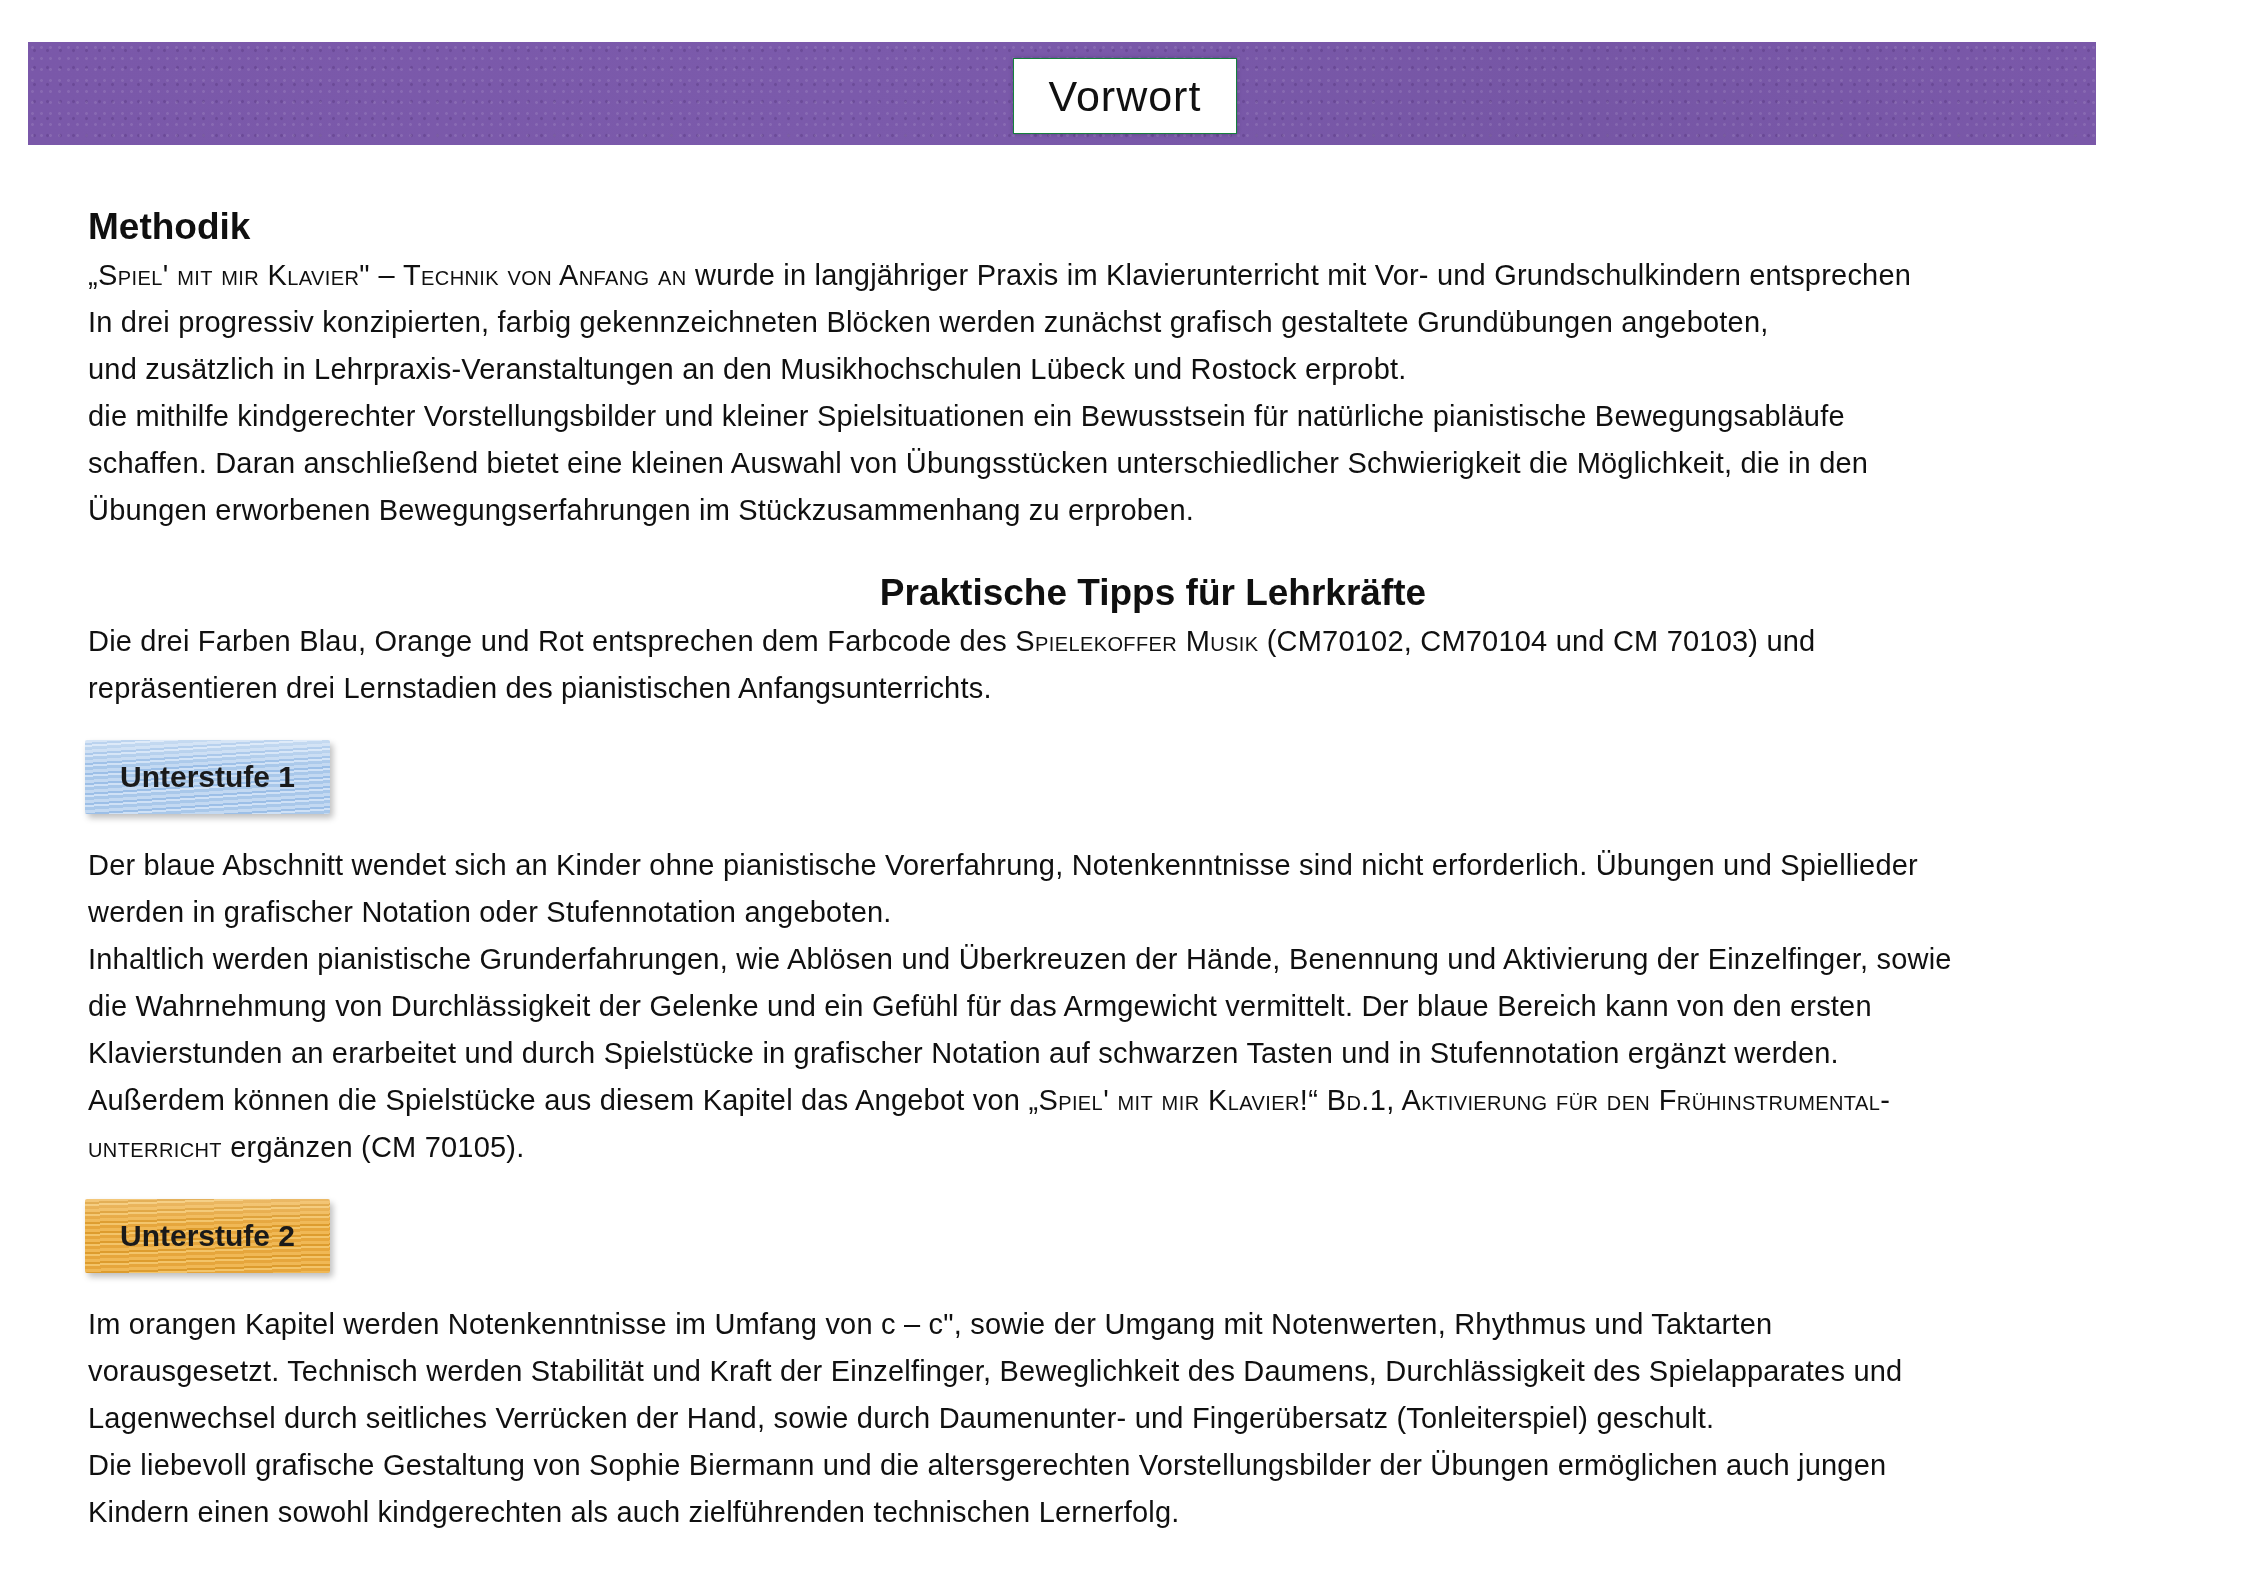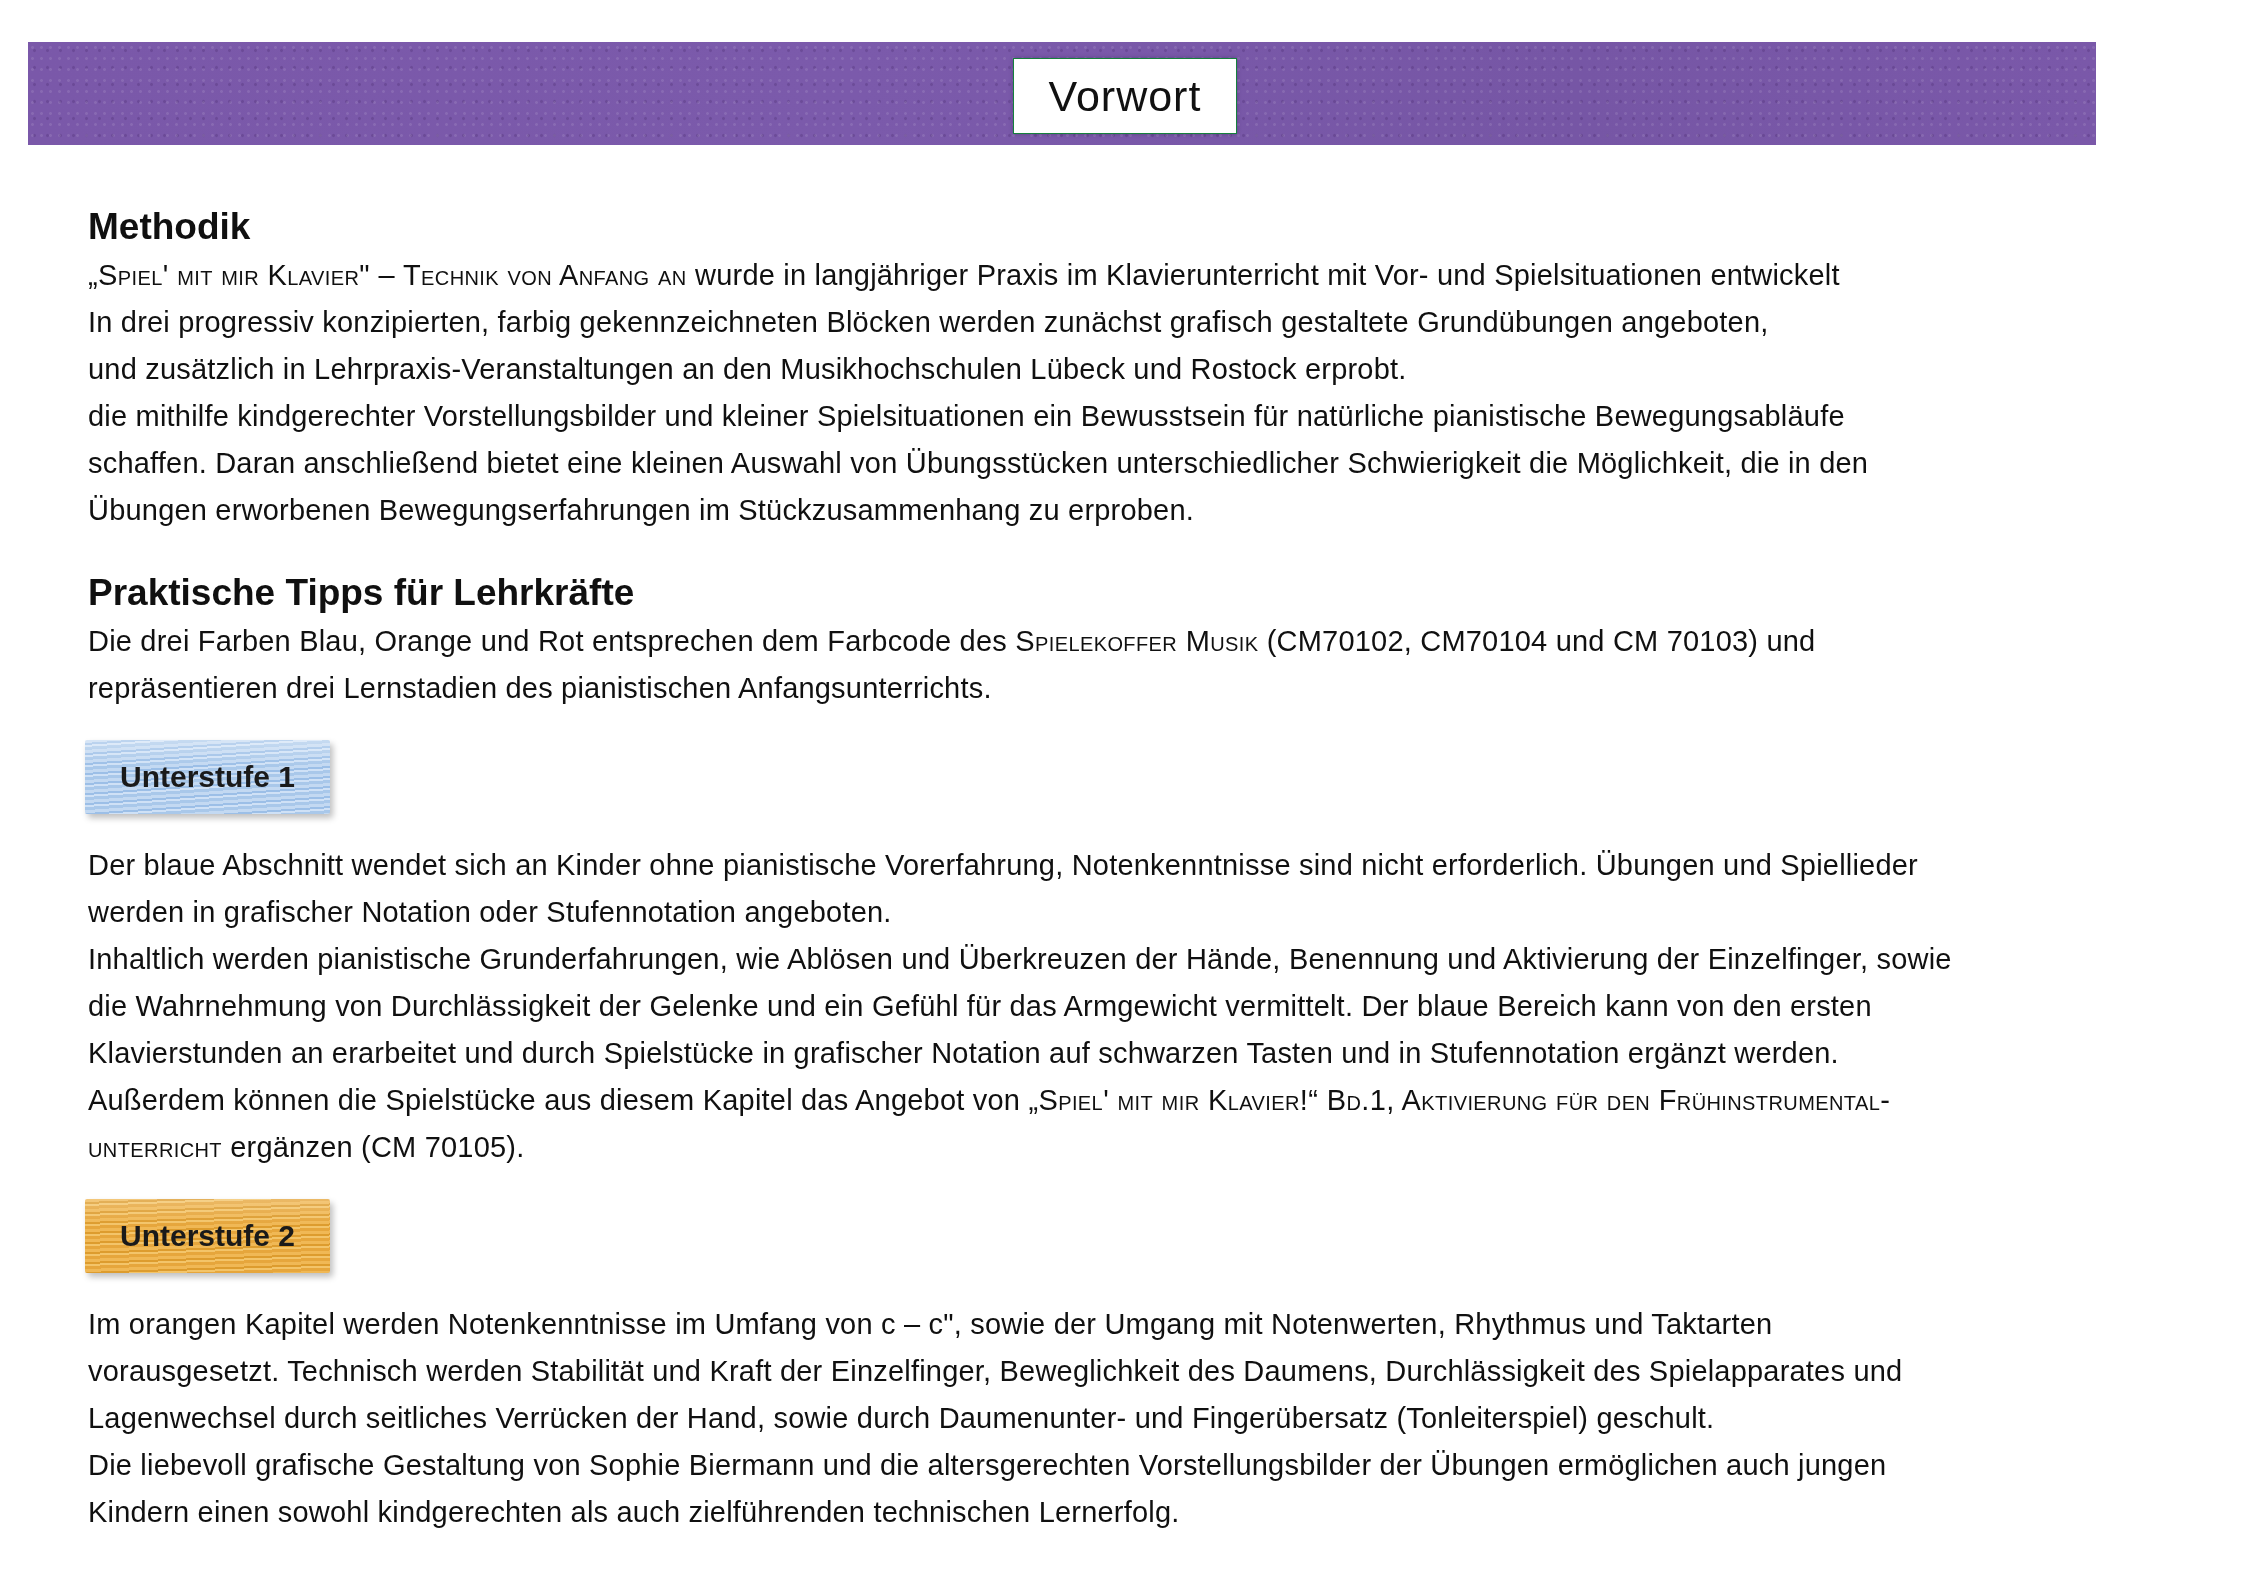--- a/index.html
+++ b/index.html
@@ -60,21 +60,21 @@
   }
   .block-heading {
     font-size: 37px;
     font-weight: bold;
     line-height: 46px;
     margin: 0 0 2px 0;
     white-space: nowrap;
   }
   .block-heading + .block-para { margin-top: 2px; }
   .block-para { margin: 0; }
-  .block-para + .block-heading { margin-top: 36px; }
+  .block-para + .block-heading { margin-top: 36px; text-align: center; }
   .text-line {
     font-size: 29px;
     line-height: 47px;
     white-space: nowrap;
     letter-spacing: 0.2px;
   }
   .sc {
     font-variant: small-caps;
     letter-spacing: 0.4px;
   }
@@ -113,21 +113,21 @@
 
   <div class="banner"></div>
 
   <div class="vorwort-box">
     <span>Vorwort</span>
   </div>
 
   <main id="content">
       <h2 class="block-heading">Methodik</h2>
       <div class="block-para">
-        <div class="text-line"><span class="sc">„Spiel' mit mir Klavier" – Technik von Anfang an </span><span>wurde in langjähriger Praxis im Klavierunterricht mit Vor- und Spielsituationen entwickelt</span></div>
+        <div class="text-line"><span class="sc">„Spiel' mit mir Klavier" – Technik von Anfang an </span><span>wurde in langjähriger Praxis im Klavierunterricht mit Vor- und Grundschulkindern entsprechen</span></div>
         <div class="text-line"><span>In drei progressiv konzipierten, farbig gekennzeichneten Blöcken werden zunächst grafisch gestaltete Grundübungen angeboten,</span></div>
         <div class="text-line"><span>und zusätzlich in Lehrpraxis-Veranstaltungen an den Musikhochschulen Lübeck und Rostock erprobt.</span></div>
         <div class="text-line"><span>die mithilfe kindgerechter Vorstellungsbilder und kleiner Spielsituationen ein Bewusstsein für natürliche pianistische Bewegungsabläufe</span></div>
         <div class="text-line"><span>schaffen. Daran anschließend bietet eine kleinen Auswahl von Übungsstücken unterschiedlicher Schwierigkeit die Möglichkeit, die in den</span></div>
         <div class="text-line"><span>Übungen erworbenen Bewegungserfahrungen im Stückzusammenhang zu erproben.</span></div>
       </div>
       <h2 class="block-heading">Praktische Tipps für Lehrkräfte</h2>
       <div class="block-para">
         <div class="text-line"><span>Die drei Farben Blau, Orange und Rot entsprechen dem Farbcode des </span><span class="sc">Spielekoffer Musik</span><span> (CM70102, CM70104 und CM 70103) und</span></div>
         <div class="text-line"><span>repräsentieren drei Lernstadien des pianistischen Anfangsunterrichts.</span></div>

